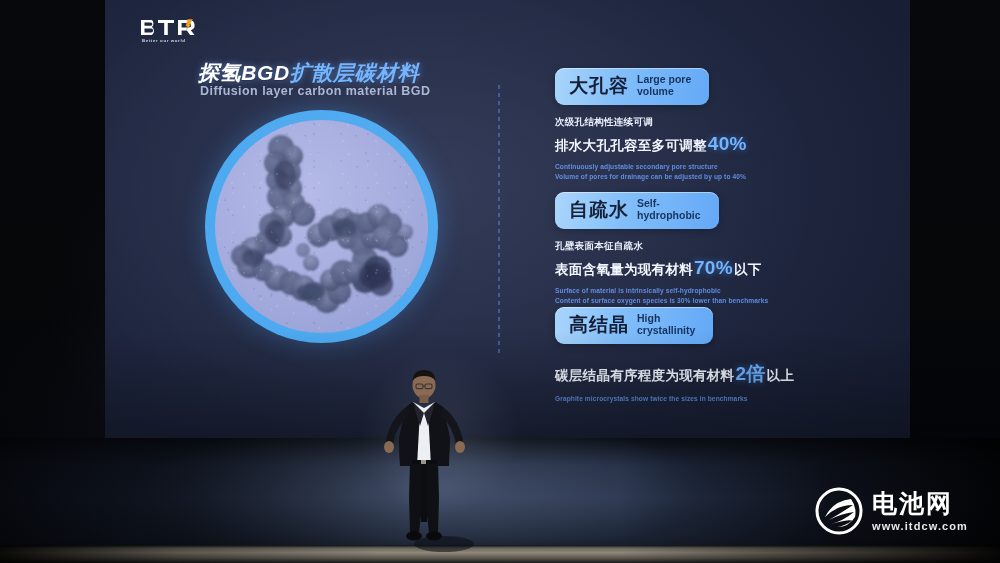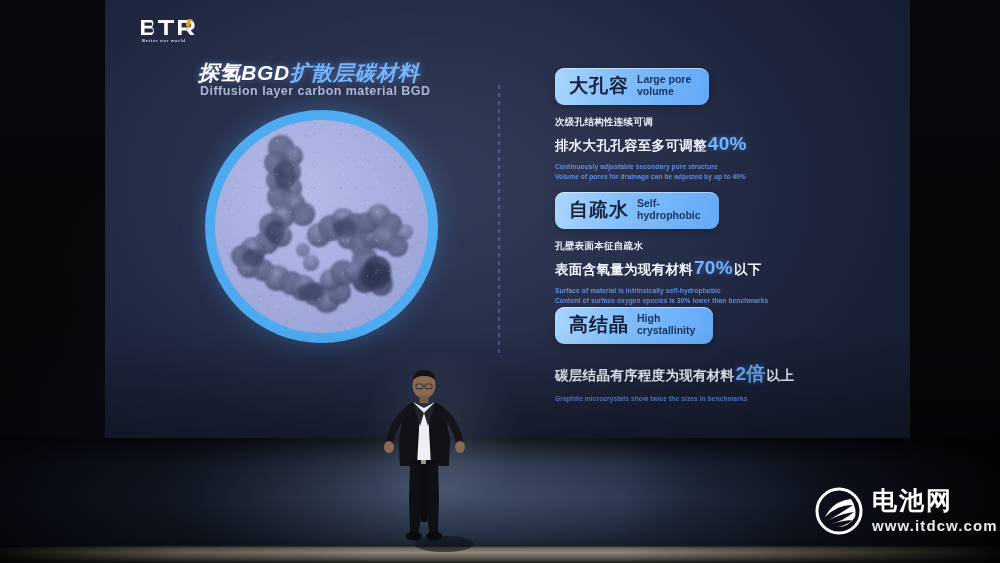--- a/index.html
+++ b/index.html
@@ -163,21 +163,21 @@
 
   
   #watermark{
     position:absolute; left:815px; top:487px; display:flex; align-items:center; gap:9px;
   }
   .wm-text{ display:flex; flex-direction:column; }
   .wm-cn{
     font-size:25px; font-weight:800; color:#fff; letter-spacing:2px; line-height:1;
   }
   .wm-url{
-    font-size:15px; font-weight:700; color:#e8e8e8; letter-spacing:1.1px; margin-top:4px;
+    font-size:11px; font-weight:700; color:#e8e8e8; letter-spacing:1.1px; margin-top:4px;
   }
 </style>
 </head>
 <body>
 
 <div id="stage-room">
 
   <div class="wall"></div>
 
   <div id="slide">

